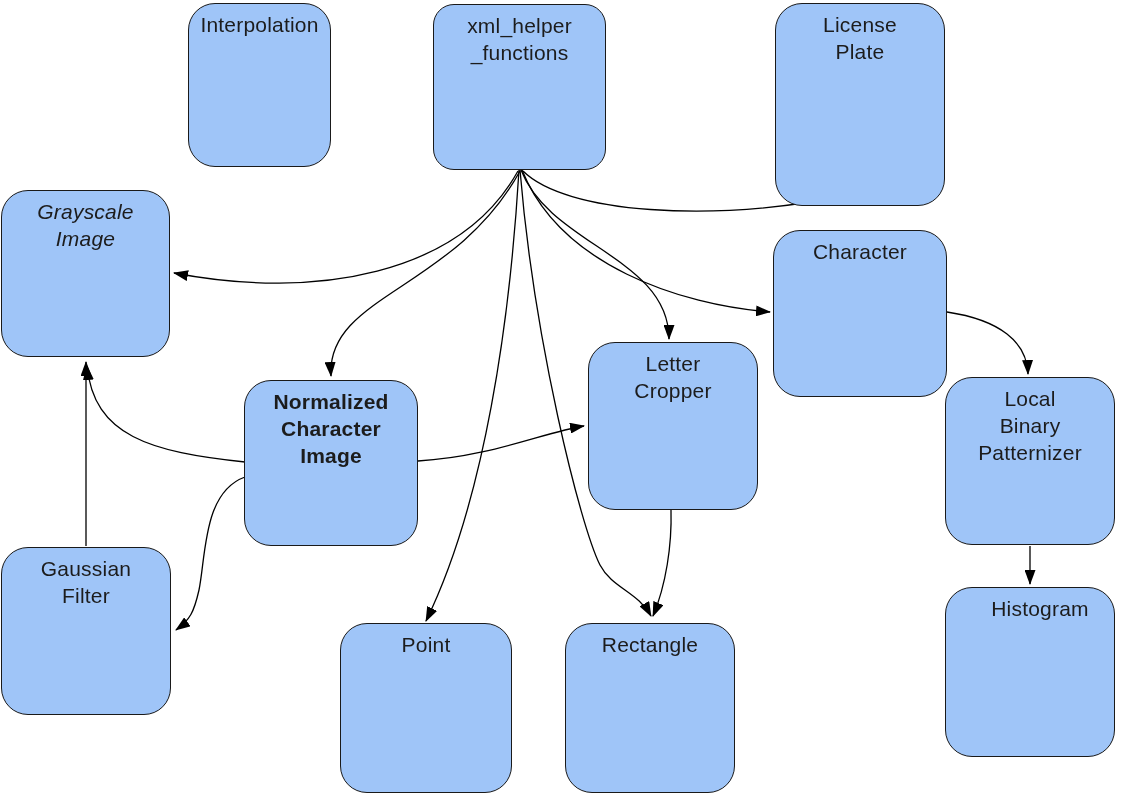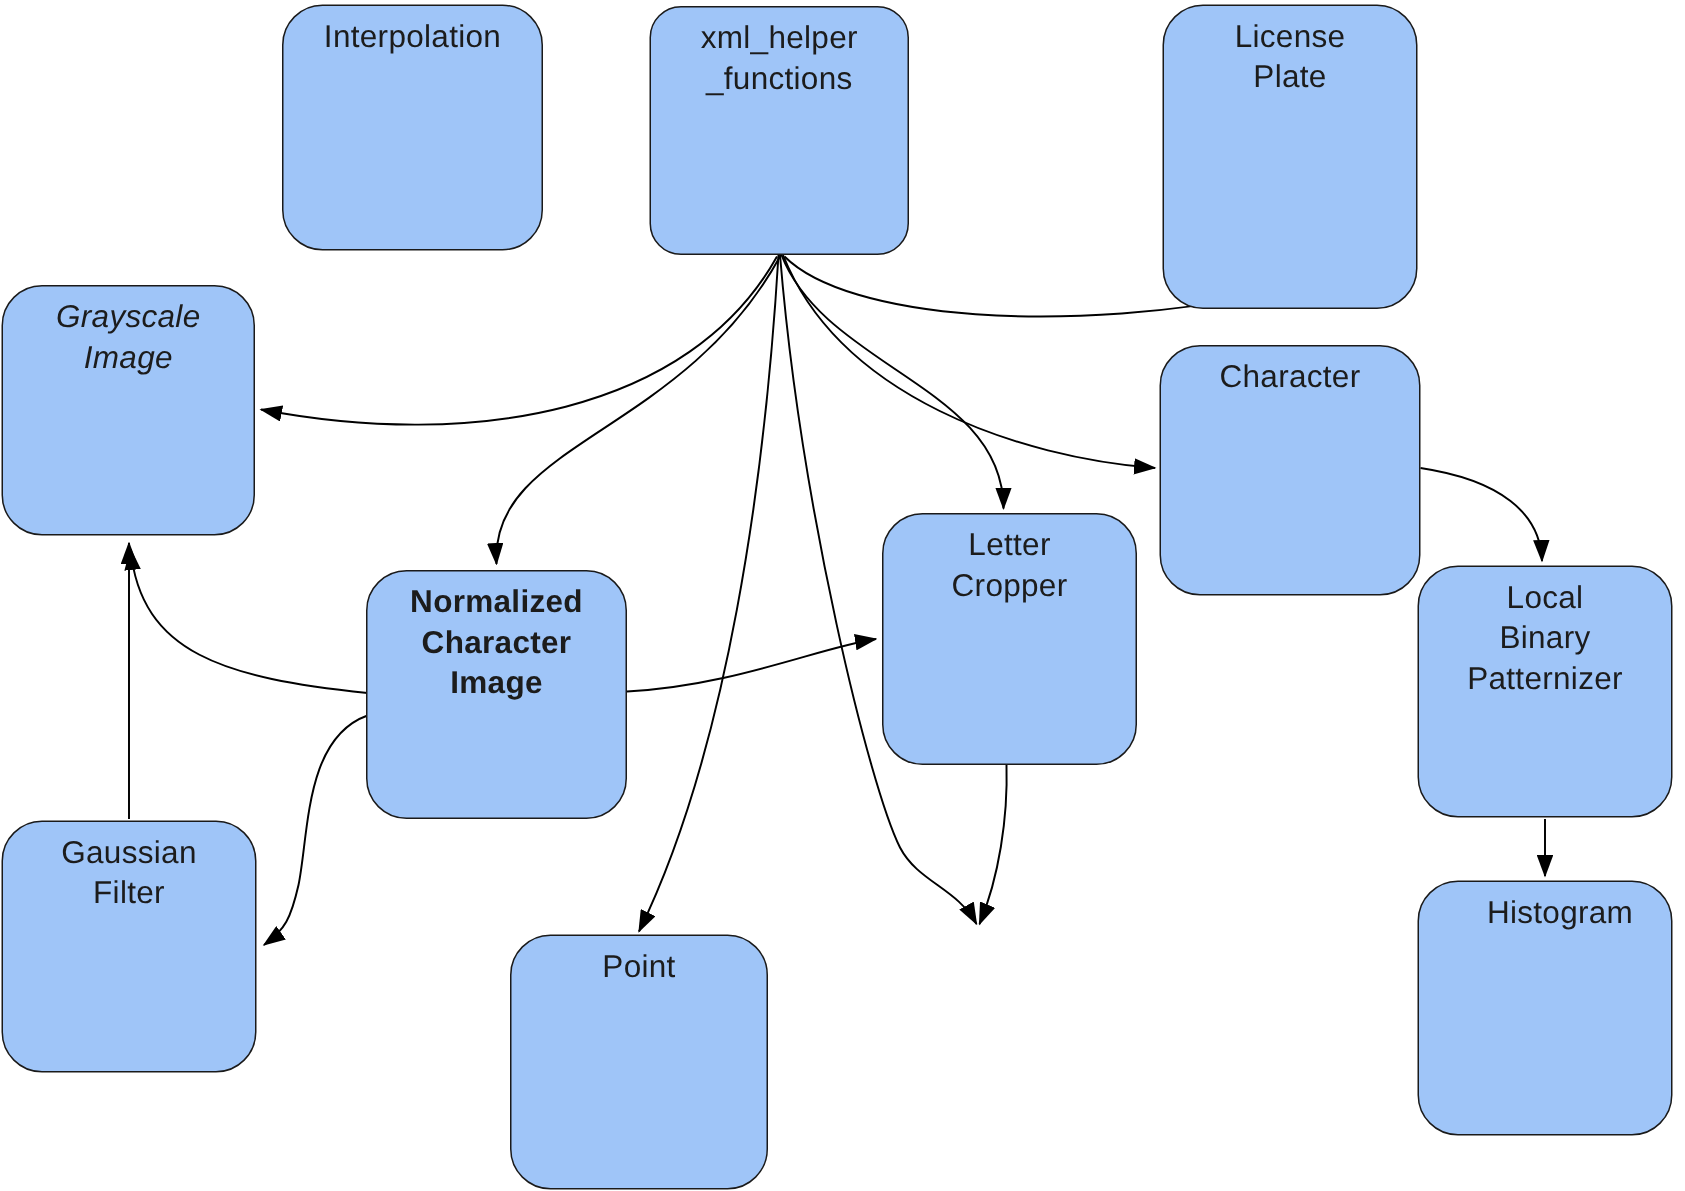--- a/index.html
+++ b/index.html
@@ -58,21 +58,21 @@
       <path d="M519,170 C510,320 485,500 426,621" class="edge" marker-end="url(#arrow)"></path>
       <path d="M520,170 C534,340 580,525 600,565 C612,588 638,592 651,616" class="edge" marker-end="url(#arrow)"></path>
       <path d="M86,546 L86,362" class="edge" marker-end="url(#arrow)"></path>
       <path d="M245,462 C150,452 94,436 87,366" class="edge" marker-end="url(#arrow)"></path>
       <path d="M245,477 C203,492 206,556 199,590 C194,612 190,620 176,630" class="edge" marker-end="url(#arrow)"></path>
       <path d="M418,461 C490,457 545,432 584,426" class="edge" marker-end="url(#arrow)"></path>
       <path d="M671,510 C672,545 666,585 653,616" class="edge" marker-end="url(#arrow)"></path>
       <path d="M947,312 C1000,320 1027,342 1028,374" class="edge" marker-end="url(#arrow)"></path>
       <path d="M1030,546 L1030,584" class="edge" marker-end="url(#arrow)"></path>
     </svg>
-<div class="node" style="left: 188px; top: 3px; width: 174px; height: 164px;">
+<div class="node" style="left: 188px; top: 3px; width: 143px; height: 164px;">
       <span class="node-label">Interpolation</span>
     </div>
     <div class="node" style="left: 433px; top: 4px; width: 173px; height: 166px; border-radius: 21px;">
       <span class="node-label">xml_helper
 _functions</span>
     </div>
     <div class="node" style="left: 775px; top: 3px; width: 170px; height: 203px;">
       <span class="node-label">License
 Plate</span>
     </div>
@@ -97,16 +97,19 @@
 Filter</span>
     </div>
     <div class="node" style="left: 945px; top: 377px; width: 170px; height: 168px;">
       <span class="node-label">Local
 Binary
 Patternizer</span>
     </div>
     <div class="node" style="left: 340px; top: 623px; width: 172px; height: 170px;">
       <span class="node-label">Point</span>
     </div>
+    <div class="node" style="left: 565px; top: 623px; width: 170px; height: 170px;">
+      <span class="node-label">Rectangle</span>
+    </div>
     <div class="node" style="left: 945px; top: 587px; width: 170px; height: 170px; padding-left: 20px;">
       <span class="node-label">Histogram</span>
     </div>
   </div>
 
 </body></html>

